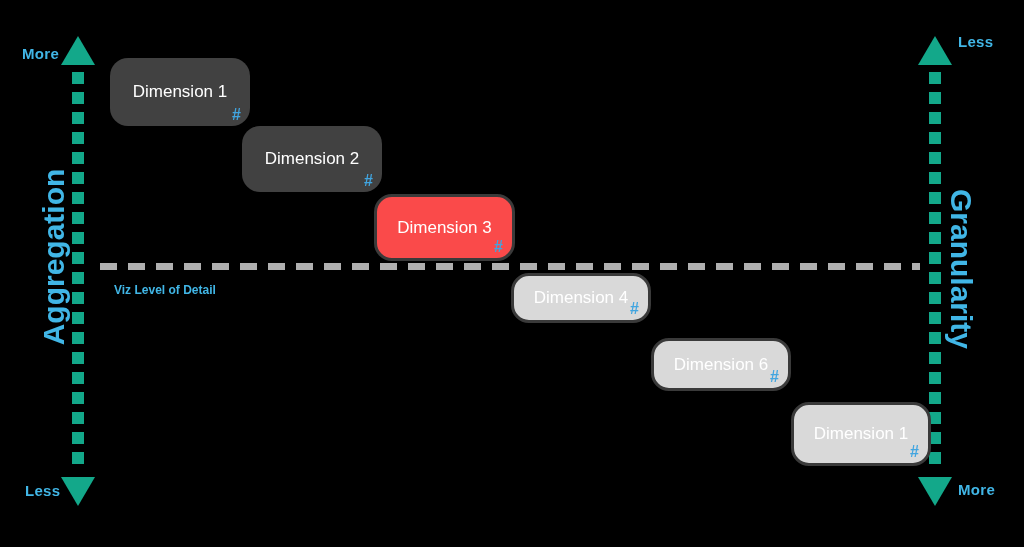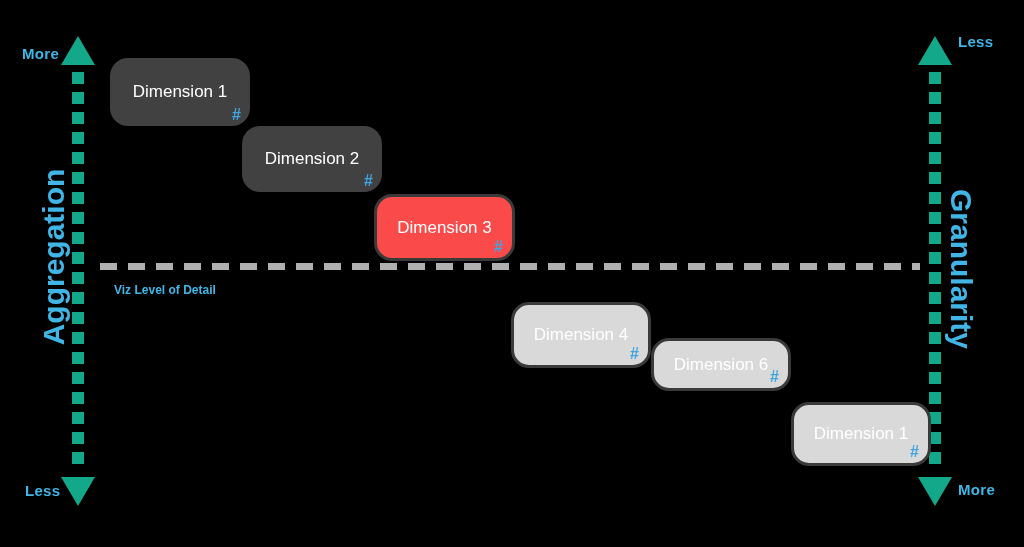--- a/index.html
+++ b/index.html
@@ -198,21 +198,21 @@
         <span class="card-badge">#</span>
       </div>
       <div class="card dark" style="left: 242px; top: 126px; width: 140px; height: 66px; background: rgb(65, 65, 65);">
         <span class="card-label" style="color: rgb(255, 255, 255);">Dimension 2</span>
         <span class="card-badge">#</span>
       </div>
       <div class="card red" style="left: 374px; top: 194px; width: 141px; height: 67px; background: rgb(250, 74, 74);">
         <span class="card-label" style="color: rgb(255, 255, 255);">Dimension 3</span>
         <span class="card-badge">#</span>
       </div>
-      <div class="card light" style="left: 511px; top: 273px; width: 140px; height: 66px; background: rgb(217, 217, 217); margin-top: 29px;">
+      <div class="card light" style="left: 511px; top: 273px; width: 140px; height: 50px; background: rgb(217, 217, 217);">
         <span class="card-label" style="color: rgb(255, 255, 255);">Dimension 4</span>
         <span class="card-badge">#</span>
       </div>
       <div class="card light" style="left: 651px; top: 338px; width: 140px; height: 53px; background: rgb(217, 217, 217);">
         <span class="card-label" style="color: rgb(255, 255, 255);">Dimension 6</span>
         <span class="card-badge">#</span>
       </div>
       <div class="card light" style="left: 791px; top: 402px; width: 140px; height: 64px; background: rgb(217, 217, 217);">
         <span class="card-label" style="color: rgb(255, 255, 255);">Dimension 1</span>
         <span class="card-badge">#</span>

